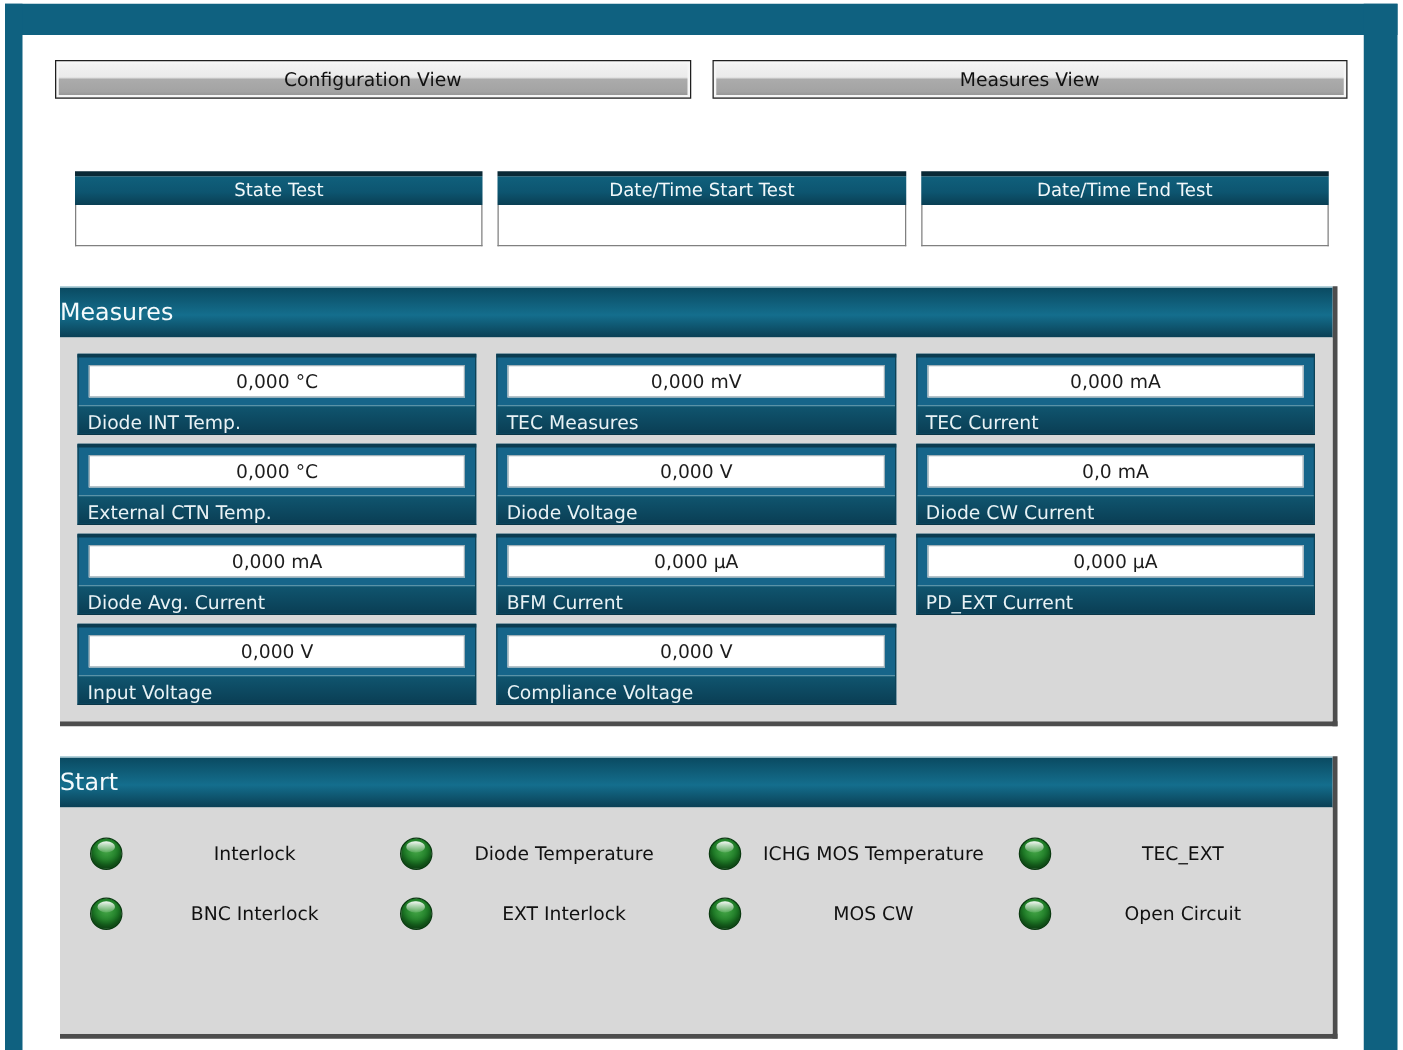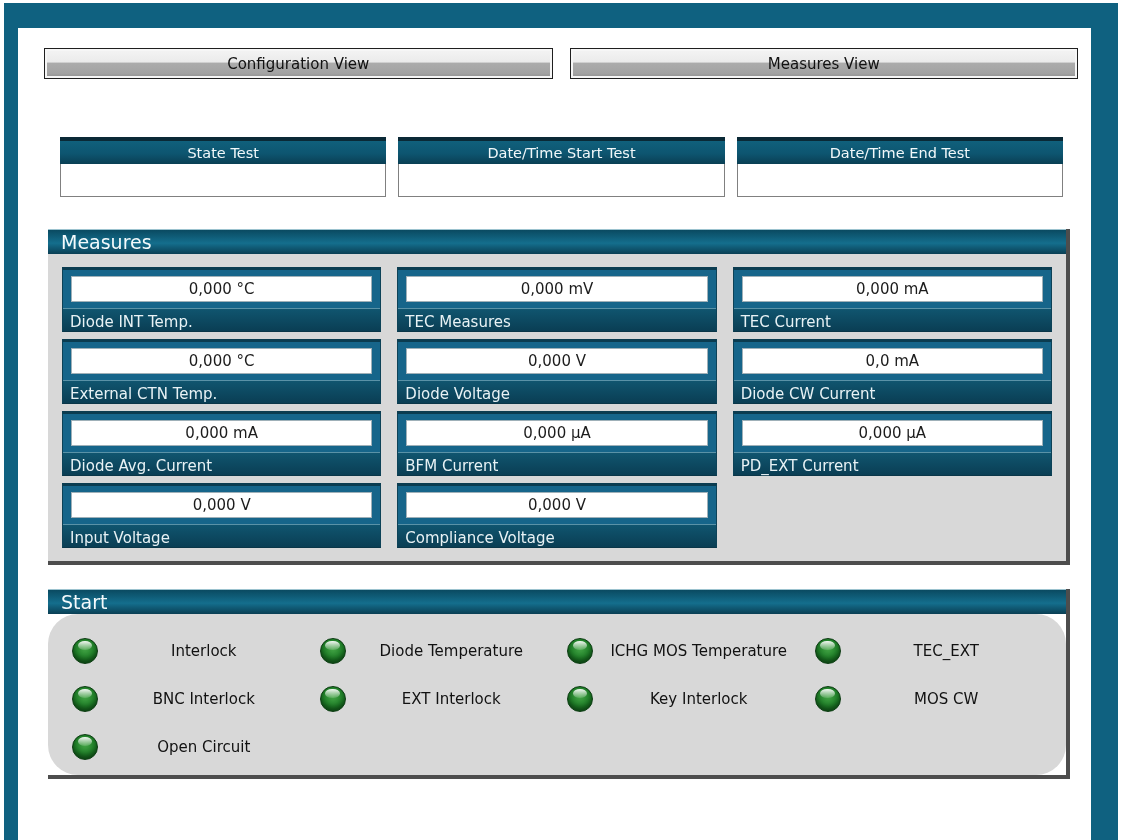--- a/index.html
+++ b/index.html
@@ -42,25 +42,25 @@
   .status-box {
     height:33px; background:#ffffff; border:1px solid #808080; border-top:none;
   }
 
   
   .panel {
     margin-top:32px; margin-left:4px; width:1022px;
     border-right:4px solid #4d4d4d; border-bottom:4px solid #4d4d4d;
   }
   .panel-title {
-    height:25px;
+    height:41px;
     background:linear-gradient(180deg,#0a4a61 0%,#146e8d 55%,#0a3f54 100%);
     border-top:1px solid #9cc3cf;
     color:#f4fafc; font-size:19px;
-    display:flex; align-items:center; padding-left:13px;
+    display:flex; align-items:center; 
   }
   .panel-body { background:#d8d8d8; }
 
   
   .measures-body { padding:13px 14px; display:grid; grid-template-columns:repeat(3,1fr); column-gap:16px; row-gap:7px; }
   .measure-cell {
     height:65px; background:#16658a;
     border-top:3px solid #0b3c50; border-left:1px solid #0d4257;
     border-right:1px solid #0d4257; border-bottom:1px solid #0a3648;
     display:flex; flex-direction:column;
@@ -73,21 +73,21 @@
   }
   .measure-label {
     flex:1;
     background:linear-gradient(180deg,#10556f 0%,#0a3e54 100%);
     border-top:1px solid #5a92a7;
     color:#e8f2f5; font-size:15px;
     padding:4px 0 0 7px;
   }
 
   
-  .alarms-body { padding:13px 14px 4px 14px; display:grid; grid-template-columns:repeat(4,1fr); grid-auto-rows:48px;border-radius:30px; }
+  .alarms-body { padding:13px 14px 24px 14px; display:grid; grid-template-columns:repeat(4,1fr); grid-auto-rows:48px; }
   .alarm-item { display:flex; align-items:center; }
   .led {
     width:26px; height:26px; border-radius:50%; margin-left:10px; flex:0 0 26px;
     background:radial-gradient(circle at 50% 40%, #44a546 0%, #1d7d26 55%, #0b4f15 100%);
     border:1px solid #0a3a10;
     box-shadow: inset 0 -4px 5px rgba(0,0,0,.35);
     position:relative;
   }
   .led::after {
     content:''; position:absolute; left:19%; top:7%; width:62%; height:40%;
@@ -207,24 +207,20 @@
         <div class="alarm-label">TEC_EXT</div>
       </div>
       <div class="alarm-item">
         <div class="led"></div>
         <div class="alarm-label">BNC Interlock</div>
       </div>
       <div class="alarm-item">
         <div class="led"></div>
         <div class="alarm-label">EXT Interlock</div>
       </div>
-      <div class="alarm-item">
-        <div class="led"></div>
-        <div class="alarm-label">Key Interlock</div>
-      </div>
 
       <div class="alarm-item">
         <div class="led"></div>
         <div class="alarm-label">MOS CW</div>
       </div>
       <div class="alarm-item">
         <div class="led"></div>
         <div class="alarm-label">Open Circuit</div>
       </div>
       <div></div>

